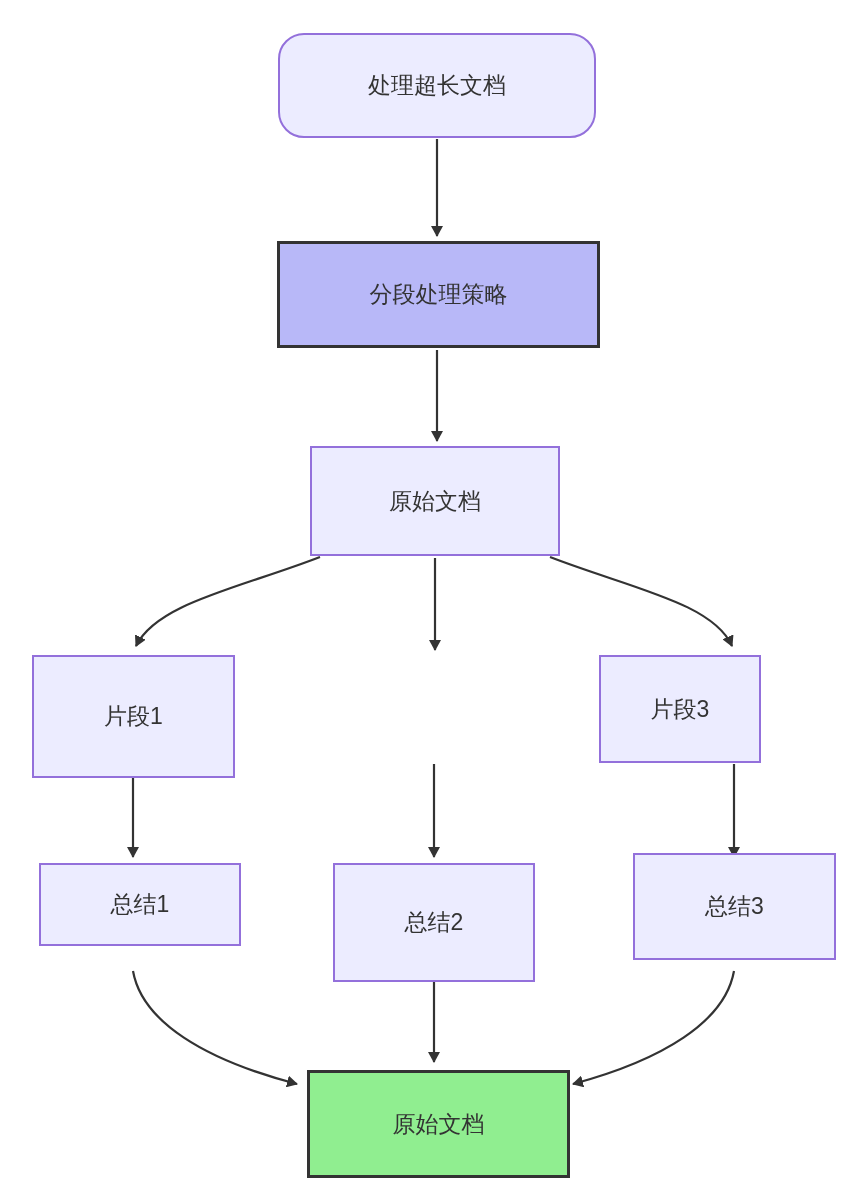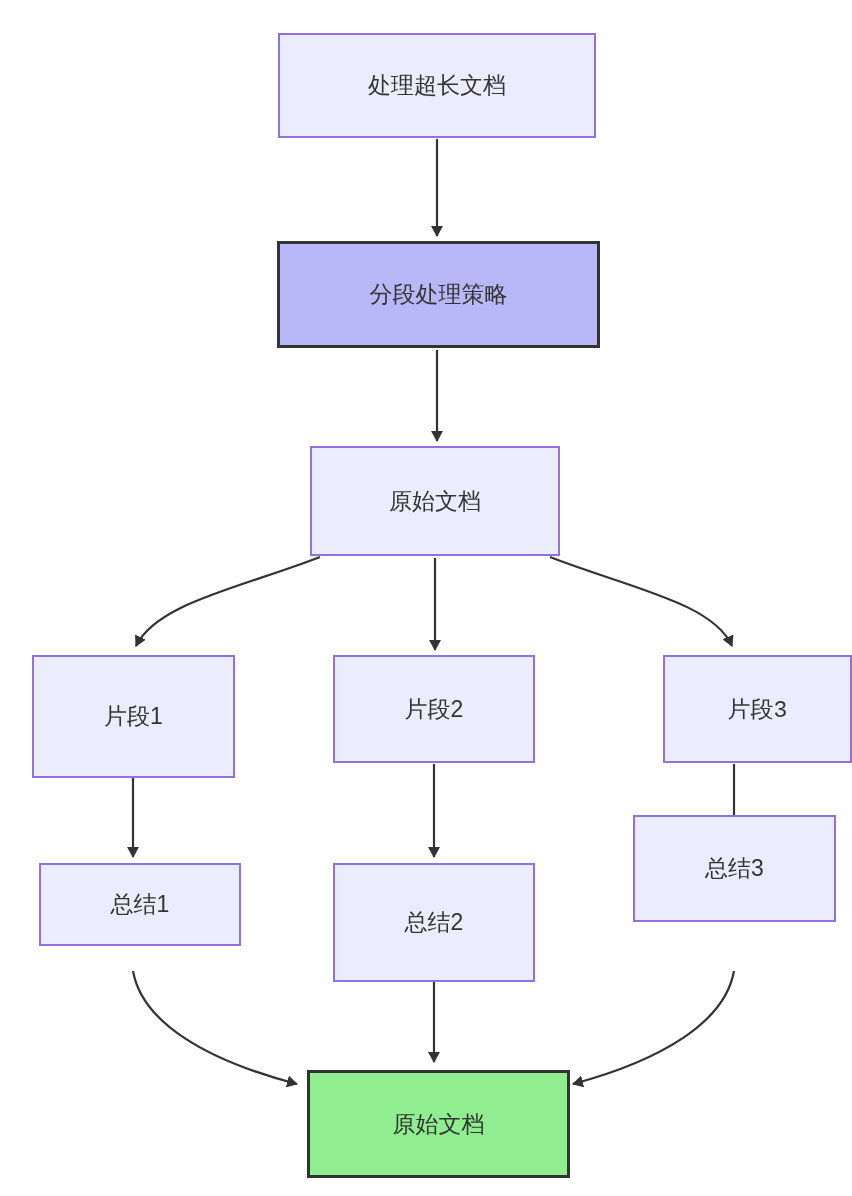--- a/index.html
+++ b/index.html
@@ -48,29 +48,29 @@
     border: 2px solid var(--node_border);
   }
   .node.emphasis {
     background: var(--emphasis_fill);
     border: 3.5px solid var(--emphasis_border);
   }
   .node.success {
     background: var(--success_fill);
     border: 3.5px solid var(--success_border);
   }
-  .n-a  { left: 278px; top: 33px;   width: 318px; height: 105px; }
+  .n-a  { left: 278px; top: 33px;   width: 318px; height: 105px; border-radius: 26px; }
   .n-b  { left: 277px; top: 241px;  width: 323px; height: 107px; }
   .n-c  { left: 310px; top: 446px;  width: 250px; height: 110px; }
   .n-d1 { left: 32px;  top: 655px;  width: 203px; height: 123px; }
   .n-d2 { left: 333px; top: 655px;  width: 202px; height: 108px; }
-  .n-d3 { left: 663px; top: 655px;  width: 189px; height: 108px; font-family: Liberation Mono, monospace; }
+  .n-d3 { left: 599px; top: 655px;  width: 162px; height: 108px; }
   .n-e1 { left: 39px;  top: 863px;  width: 202px; height: 83px; }
   .n-e2 { left: 333px; top: 863px;  width: 202px; height: 119px; }
-  .n-e3 { left: 633px; top: 815px;  width: 203px; height: 107px; }
+  .n-e3 { left: 633px; top: 853px;  width: 203px; height: 107px; }
   .n-f  { left: 307px; top: 1070px; width: 263px; height: 108px; }
 </style>
 </head>
 <body>
 
 <div class="canvas">
 
   <svg class="edges-layer" viewBox="0 0 852 1196" xmlns="http://www.w3.org/2000/svg">
     <defs>
       <marker id="arrow" viewBox="0 0 12 12" refX="10" refY="6" markerWidth="12" markerHeight="12" markerUnits="userSpaceOnUse" orient="auto">
@@ -87,20 +87,19 @@
     <path class="edge" d="M734,764 L734,857" marker-end="url(#arrow)"></path>
     <path class="edge" d="M133,971 C142,1022 205,1060 297,1084" marker-end="url(#arrow)"></path>
     <path class="edge" d="M434,971 L434,1062" marker-end="url(#arrow)"></path>
     <path class="edge" d="M734,971 C725,1022 662,1060 573,1084" marker-end="url(#arrow)"></path>
   </svg>
 
   <div class="node n-a">处理超长文档</div>
   <div class="node emphasis n-b">分段处理策略</div>
   <div class="node n-c">原始文档</div>
   <div class="node n-d1">片段1</div>
-  <div class="node n-d2">片段2</div>
   <div class="node n-d3">片段3</div>
   <div class="node n-e1">总结1</div>
   <div class="node n-e2">总结2</div>
   <div class="node n-e3">总结3</div>
   <div class="node success n-f">原始文档</div>
 
 </div>
 
 </body></html>

